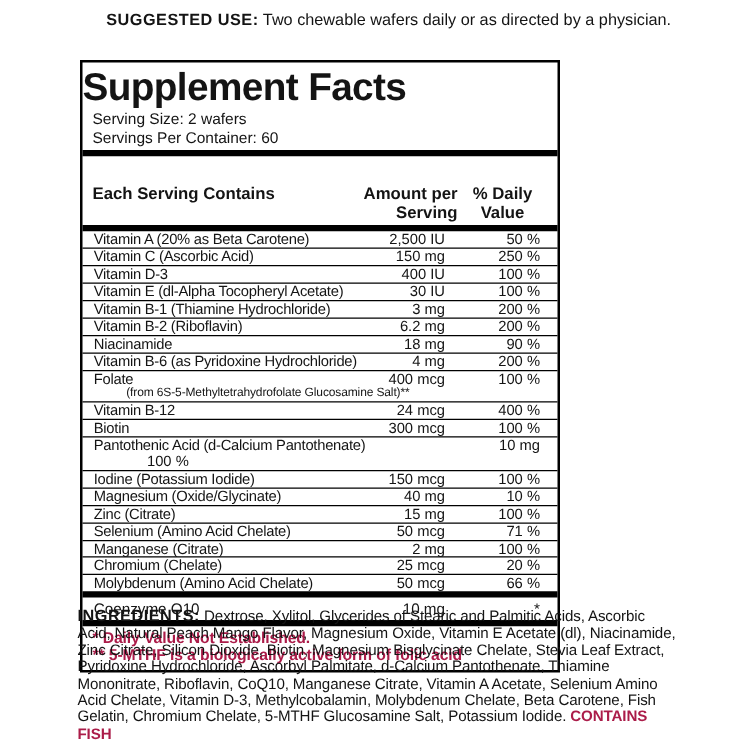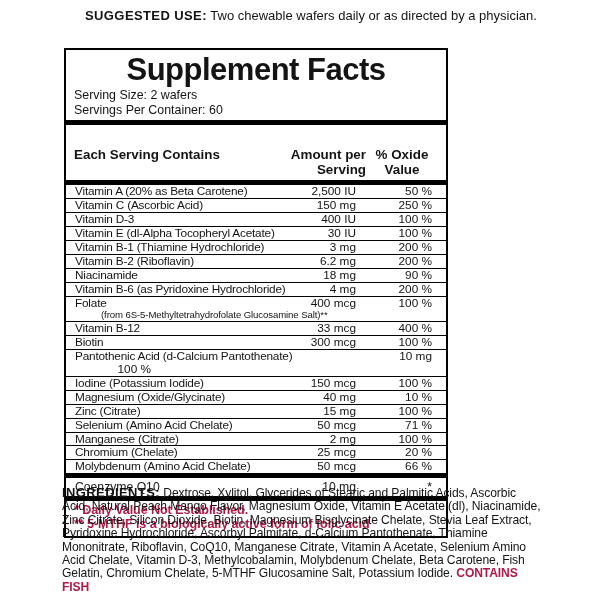--- a/index.html
+++ b/index.html
@@ -4,21 +4,21 @@
 <style>
   :root { --red:#ab1c49; --ink:#141414; }
   * { box-sizing:border-box; margin:0; padding:0; }
   html,body { width:600px; height:600px; background:#ffffff; }
   body { font-family:"Liberation Sans", sans-serif; color:var(--ink); position:relative; }
 
   .suggested { position:absolute; left:85px; top:8px; width:452px; font-size:13px; line-height:15.5px; }
   .suggested .lbl { font-weight:bold; letter-spacing:.4px; }
 
   .panel { position:absolute; left:64px; top:48px; width:384px; border:2px solid #000; background:#fff; }
-  .panel-title { font-weight:bold; font-size:31px; line-height:33px; text-align:center; letter-spacing:-0.5px; padding-top:3px; }
+  .panel-title { font-weight:bold; font-size:31px; line-height:33px; text-align:left; letter-spacing:-0.5px; padding-top:3px; }
   .serving-block { padding:2px 8px 3px 8px; font-size:12.4px; line-height:14.6px; }
   .bar { height:5px; background:#000; }
   .head { display:flex; font-weight:bold; font-size:13.4px; line-height:14.6px; padding:2px 8px 3px 8px;margin-top:21px; }
   .head-col1 { flex:1; white-space:nowrap; }
   .head-col2 { width:92px; text-align:right; white-space:nowrap; }
   .head-col3 { width:72px; text-align:center; white-space:nowrap; }
 
   .rows { }
   .nrow { display:flex; align-items:flex-start; padding:0 14px 0 9px; font-size:11.8px; line-height:12.9px; border-top:1px solid #000; flex-wrap:wrap; }
   .rows .nrow:first-child { border-top:none; }
@@ -52,21 +52,21 @@
     <div>Servings Per Container: 60</div>
   </div>
   <div class="bar"></div>
   <div class="head">
     <div class="head-col1">Each Serving Contains</div>
     <div class="head-col2">
       <div>Amount per</div>
       <div>Serving</div>
     </div>
     <div class="head-col3">
-      <div>% Oxide</div>
+      <div>% Daily</div>
       <div>Value</div>
     </div>
   </div>
   <div class="bar"></div>
   <div class="rows" id="rows">
   <div class="nrow">
     <span class="name">Vitamin A (20% as Beta Carotene)</span>
     <span class="amt">2,500 IU</span>
     <span class="dv">50 %</span>
   </div>
@@ -115,21 +115,21 @@
 
   <div class="nrow">
     <span class="name">Folate</span>
     <span class="amt">400 mcg</span>
     <span class="dv">100 %</span>
   <span class="note">(from 6S-5-Methyltetrahydrofolate Glucosamine Salt)**</span>
       </div>
 
   <div class="nrow">
     <span class="name">Vitamin B-12</span>
-    <span class="amt">33 mcg</span>
+    <span class="amt">24 mcg</span>
     <span class="dv">400 %</span>
   </div>
 
   <div class="nrow">
     <span class="name">Biotin</span>
     <span class="amt">300 mcg</span>
     <span class="dv">100 %</span>
   </div>
 
   <div class="nrow">

